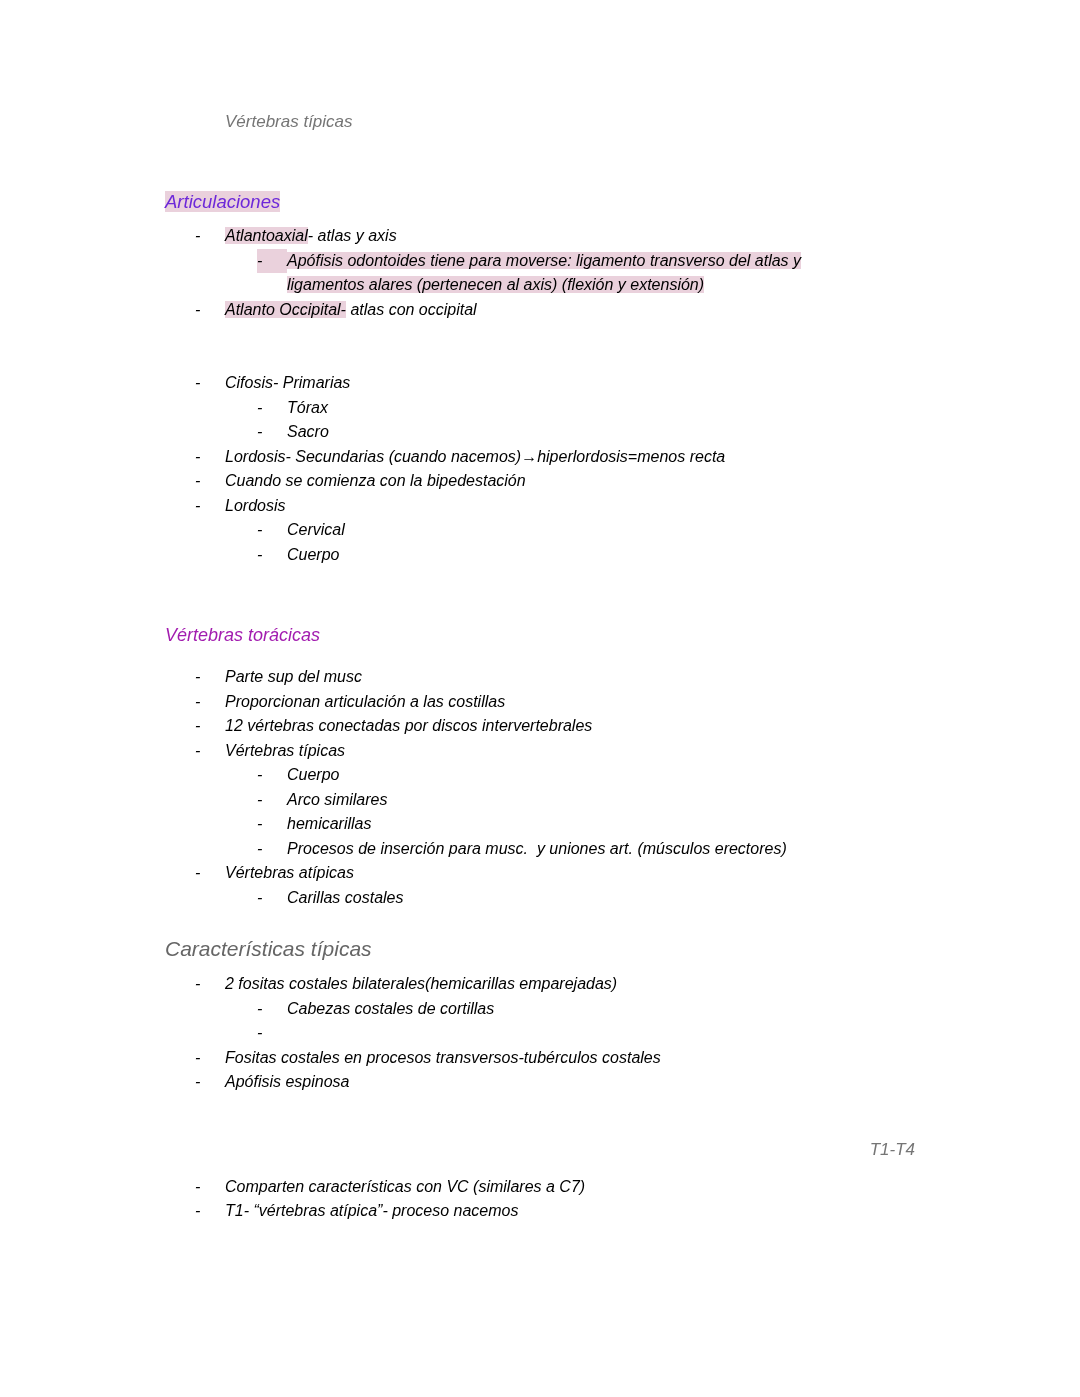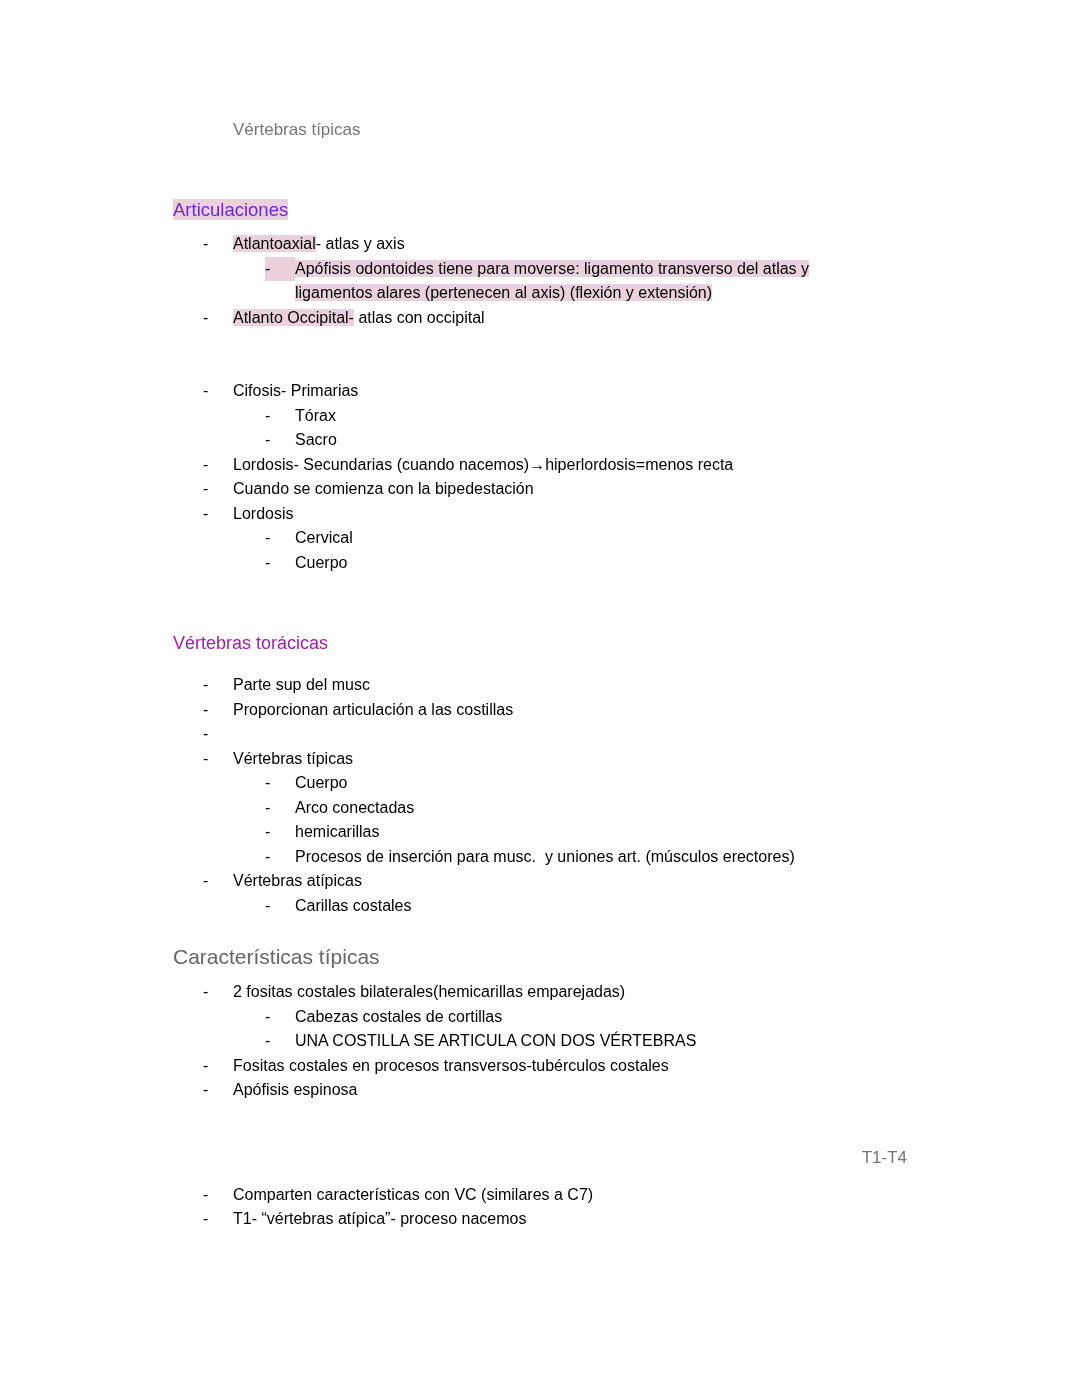--- a/index.html
+++ b/index.html
@@ -12,21 +12,21 @@
     color: #000000;
     overflow: hidden;
   }
   .doc {
     width: 1080px;
     min-height: 1397px;
     padding: 108px 165px 60px 165px;
     font-size: 16px;
     line-height: 24.5px;
   }
-  .section { margin: 8px; }
+  .section { margin: 0; font-style: italic; }
   [data-name="section-articulaciones"]        { margin-top: 52px; }
   [data-name="section-curvaturas"]            { margin-top: 49px; }
   [data-name="section-vertebras-toracicas"]   { margin-top: 51px; }
   [data-name="section-caracteristicas-tipicas"]{ margin-top: 24px; }
   [data-name="section-t1-t4"]                 { margin-top: 41px; }
 
   .subtitle {
     color: #757575;
     font-size: 17px;
     line-height: 28px;
@@ -133,32 +133,33 @@
         <div class="li lvl1" data-name="list-item">
           <span class="dash" data-name="bullet-dash">-</span>
           <span class="txt" data-name="list-item-text"><span data-name="text-segment">Parte sup del musc</span></span>
         </div>
         <div class="li lvl1" data-name="list-item">
           <span class="dash" data-name="bullet-dash">-</span>
           <span class="txt" data-name="list-item-text"><span data-name="text-segment">Proporcionan articulación a las costillas</span></span>
         </div>
         <div class="li lvl1" data-name="list-item">
           <span class="dash" data-name="bullet-dash">-</span>
+          <span class="txt" data-name="list-item-text"><span data-name="text-segment">12 vértebras conectadas por discos intervertebrales</span></span>
         </div>
         <div class="li lvl1" data-name="list-item">
           <span class="dash" data-name="bullet-dash">-</span>
           <span class="txt" data-name="list-item-text"><span data-name="text-segment">Vértebras típicas</span></span>
         </div>
         <div class="li lvl2" data-name="list-item">
           <span class="dash" data-name="bullet-dash">-</span>
           <span class="txt" data-name="list-item-text"><span data-name="text-segment">Cuerpo</span></span>
         </div>
         <div class="li lvl2" data-name="list-item">
           <span class="dash" data-name="bullet-dash">-</span>
-          <span class="txt" data-name="list-item-text"><span data-name="text-segment">Arco conectadas</span></span>
+          <span class="txt" data-name="list-item-text"><span data-name="text-segment">Arco similares</span></span>
         </div>
         <div class="li lvl2" data-name="list-item">
           <span class="dash" data-name="bullet-dash">-</span>
           <span class="txt" data-name="list-item-text"><span data-name="text-segment">hemicarillas</span></span>
         </div>
         <div class="li lvl2" data-name="list-item">
           <span class="dash" data-name="bullet-dash">-</span>
           <span class="txt" data-name="list-item-text"><span data-name="text-segment">Procesos de inserción para musc.  y uniones art. (músculos erectores)</span></span>
         </div>
         <div class="li lvl1" data-name="list-item">
@@ -175,21 +176,20 @@
         <div class="li lvl1" data-name="list-item">
           <span class="dash" data-name="bullet-dash">-</span>
           <span class="txt" data-name="list-item-text"><span data-name="text-segment">2 fositas costales bilaterales(hemicarillas emparejadas)</span></span>
         </div>
         <div class="li lvl2" data-name="list-item">
           <span class="dash" data-name="bullet-dash">-</span>
           <span class="txt" data-name="list-item-text"><span data-name="text-segment">Cabezas costales de cortillas</span></span>
         </div>
         <div class="li lvl2" data-name="list-item">
           <span class="dash" data-name="bullet-dash">-</span>
-          <span class="txt" data-name="list-item-text"><span data-name="text-segment">UNA COSTILLA SE ARTICULA CON DOS VÉRTEBRAS</span></span>
         </div>
         <div class="li lvl1" data-name="list-item">
           <span class="dash" data-name="bullet-dash">-</span>
           <span class="txt" data-name="list-item-text"><span data-name="text-segment">Fositas costales en procesos transversos-tubérculos costales</span></span>
         </div>
         <div class="li lvl1" data-name="list-item">
           <span class="dash" data-name="bullet-dash">-</span>
           <span class="txt" data-name="list-item-text"><span data-name="text-segment">Apófisis espinosa</span></span>
         </div>
       </div>

